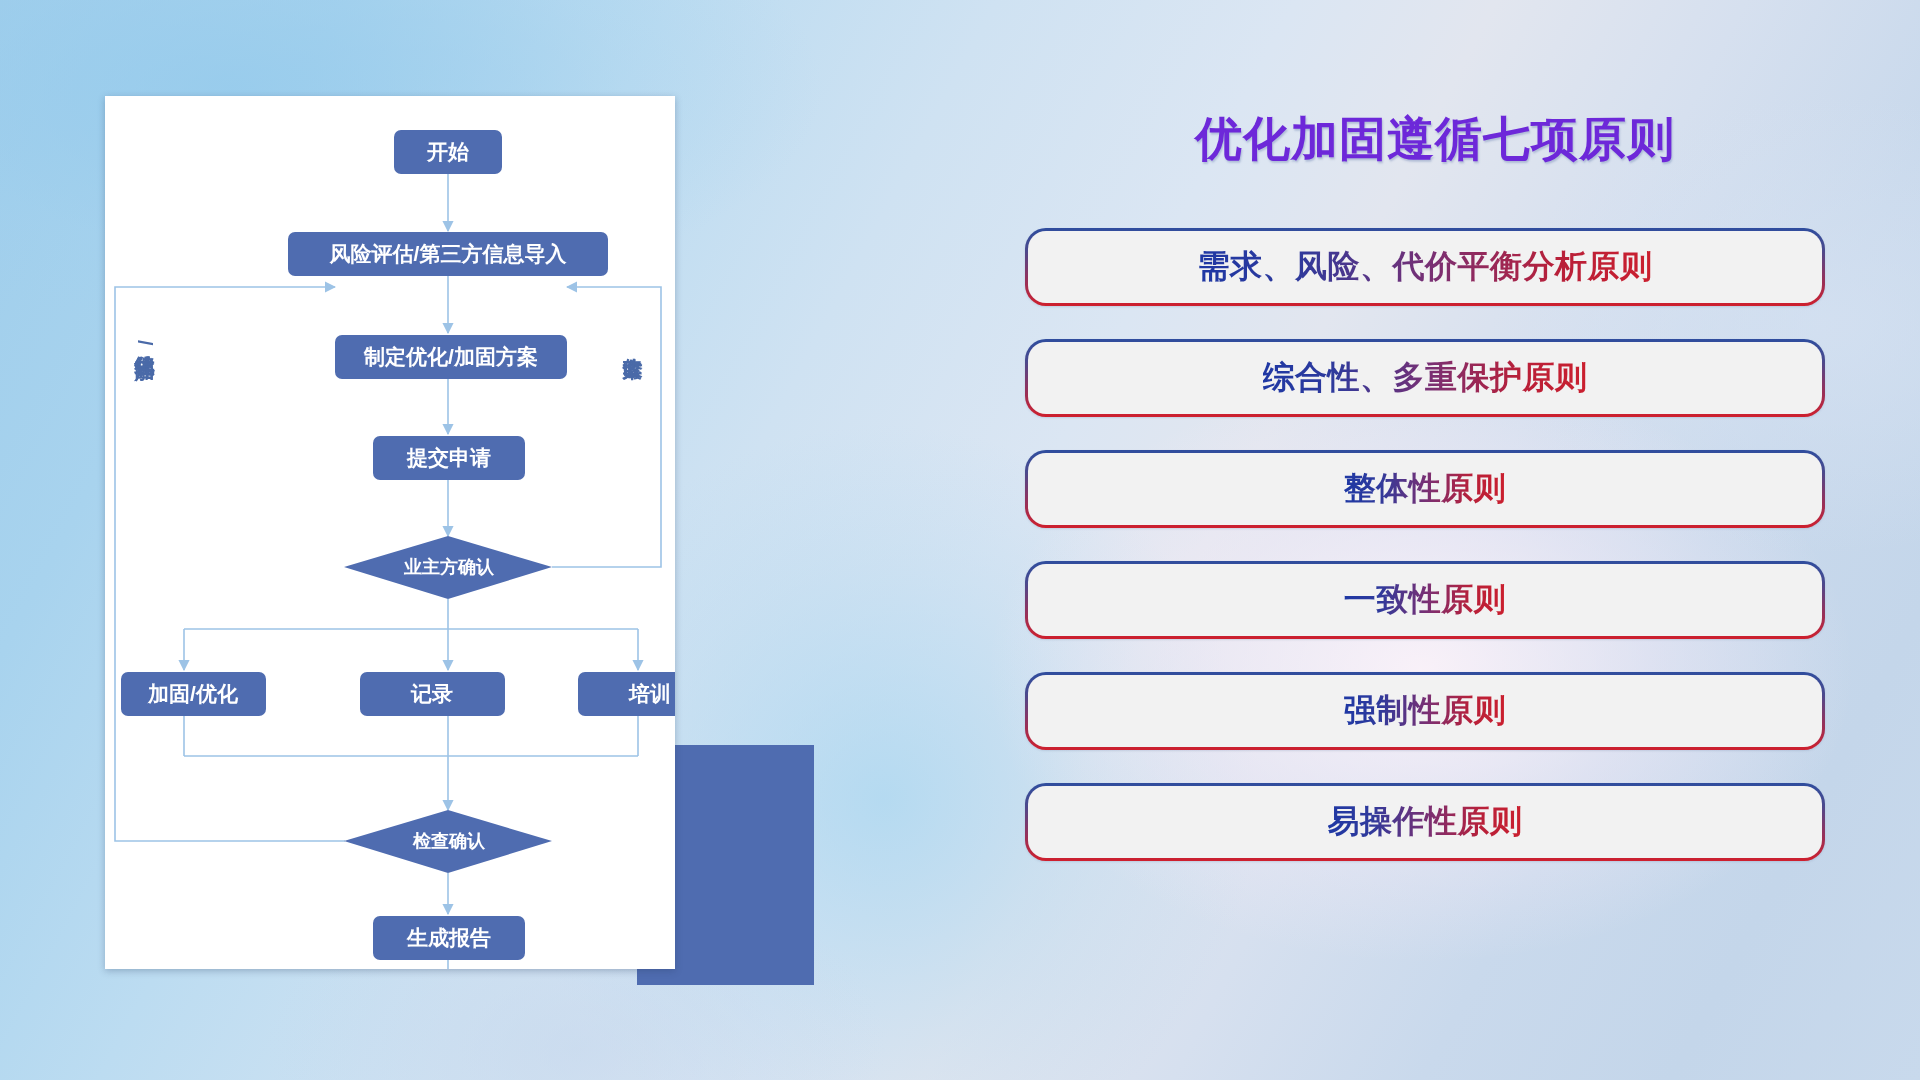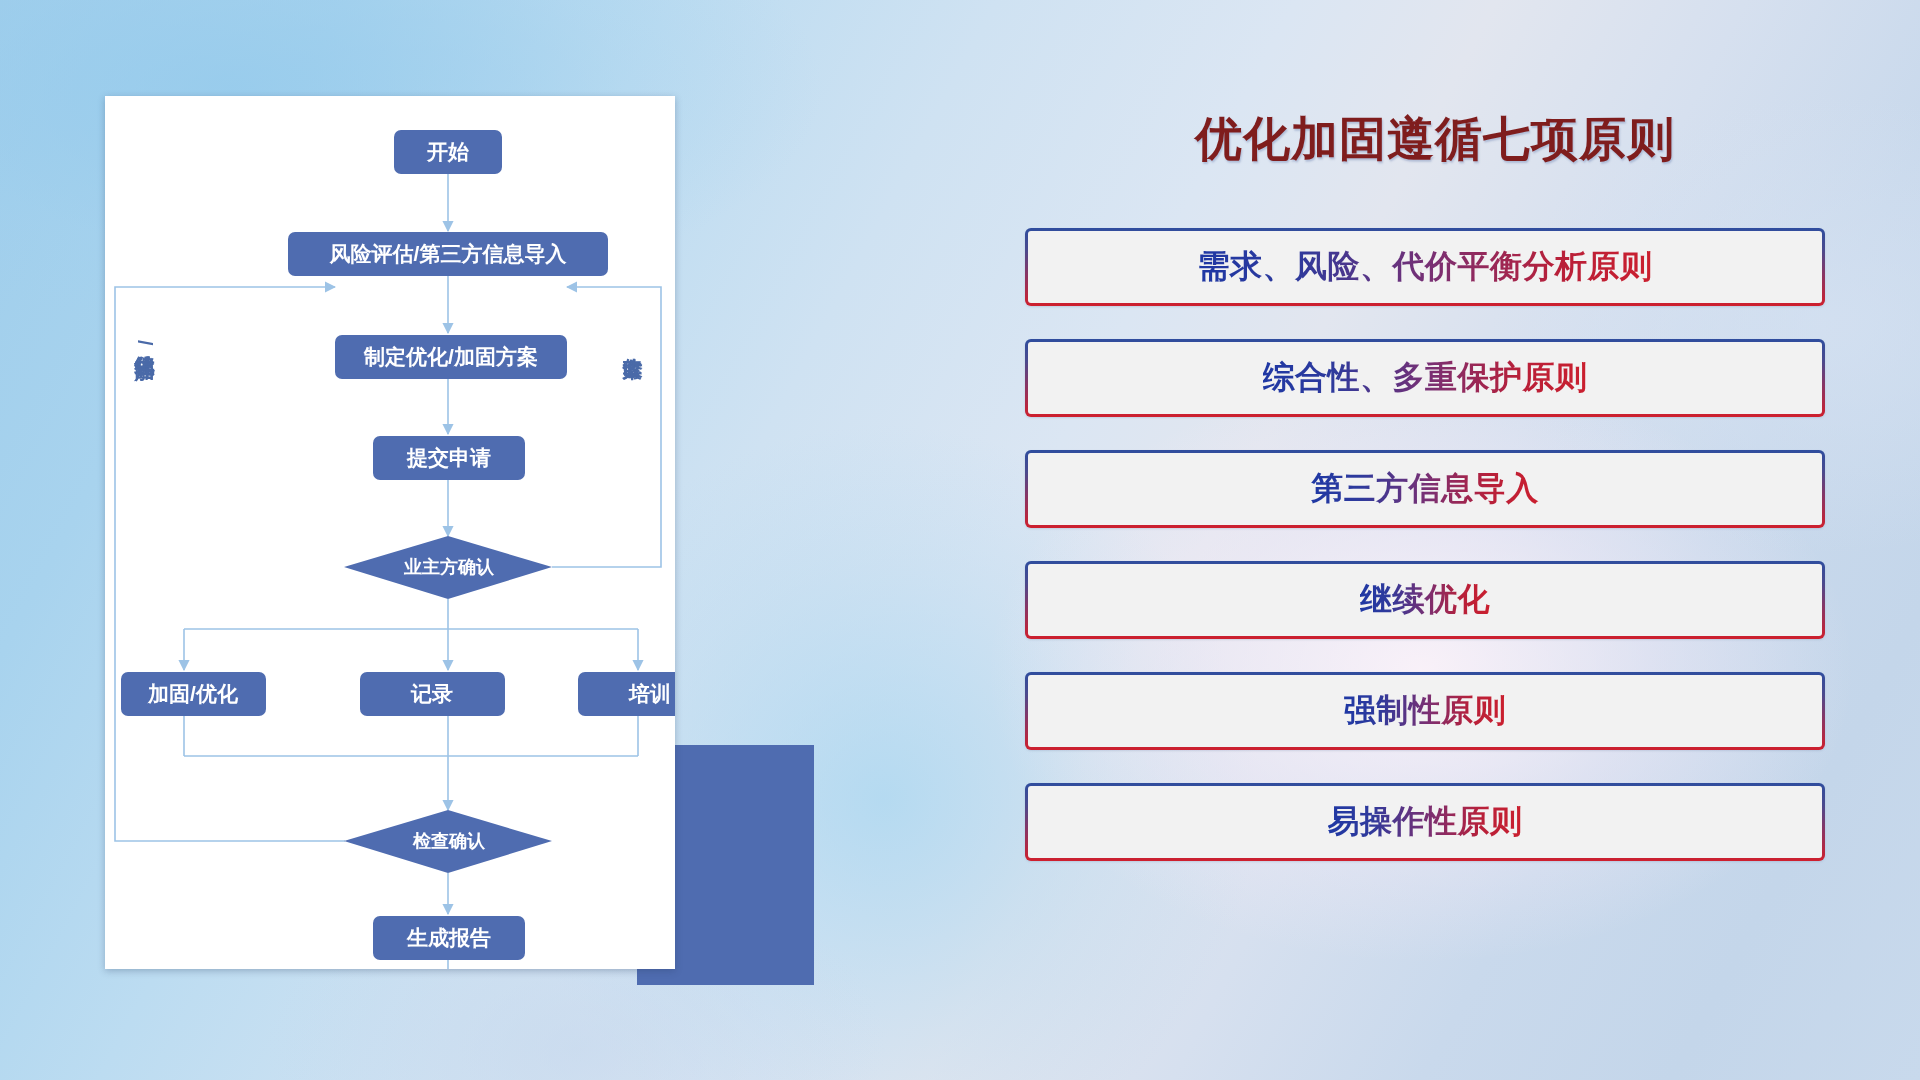--- a/index.html
+++ b/index.html
@@ -65,30 +65,30 @@
   }
 
   
   #right-col{
     position:absolute;left:1020px;top:0;width:830px;height:1080px;z-index:4;
   }
   #panel-title{
     position:absolute;left:0;top:108px;width:830px;
     text-align:center;
     font-size:47px;font-weight:bold;letter-spacing:1px;
-    color:#7f1d1d;
+    color:#6d28d9;
     text-shadow:1px 2px 2px rgba(120,140,185,.45);
     white-space:nowrap;
   }
   #cards{position:absolute;left:5px;top:228px;width:800px;}
   .card{
     position:relative;
     height:78px;
     margin-bottom:33px;
-    border-radius:6px;
+    border-radius:21px;
     background:#f2f2f2;
     box-sizing:border-box;
     padding:1px;
     background-image:
       linear-gradient(#f2f2f2,#f2f2f2),
       linear-gradient(180deg,#2f4d9e 0%, #4a4a8e 28%, #8a3463 60%, #cf1f2d 100%);
     background-origin:border-box;
     background-clip:content-box,border-box;
     border:2px solid transparent;
     display:flex;align-items:center;justify-content:center;
@@ -226,26 +226,26 @@
 
     <div class="card">
       <span class="card-label">需求、风险、代价平衡分析原则</span>
     </div>
 
     <div class="card">
       <span class="card-label">综合性、多重保护原则</span>
     </div>
 
     <div class="card">
-      <span class="card-label">第三方信息导入</span>
-    </div>
-
-
-    <div class="card">
-      <span class="card-label">继续优化</span>
+      <span class="card-label">整体性原则</span>
+    </div>
+
+
+    <div class="card">
+      <span class="card-label">一致性原则</span>
     </div>
 
     <div class="card">
       <span class="card-label">强制性原则</span>
     </div>
 
     <div class="card">
       <span class="card-label">易操作性原则</span>
     </div>
 

